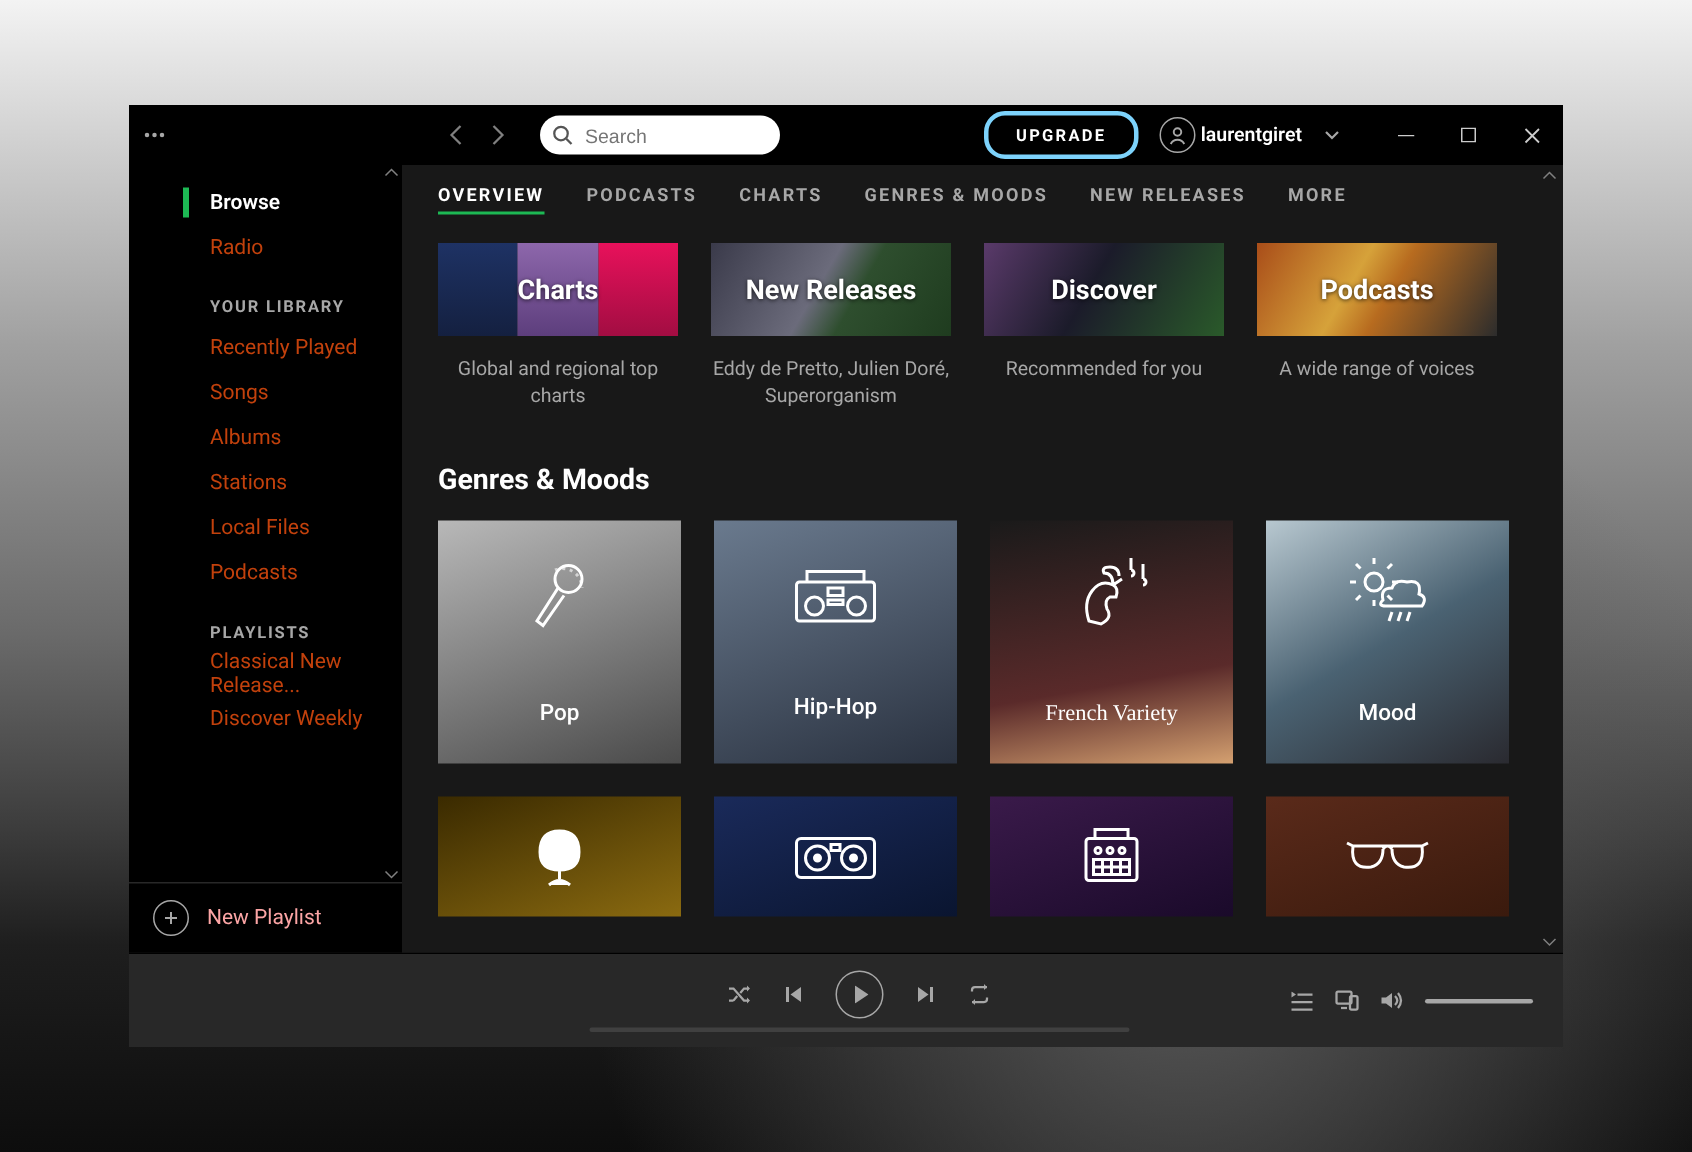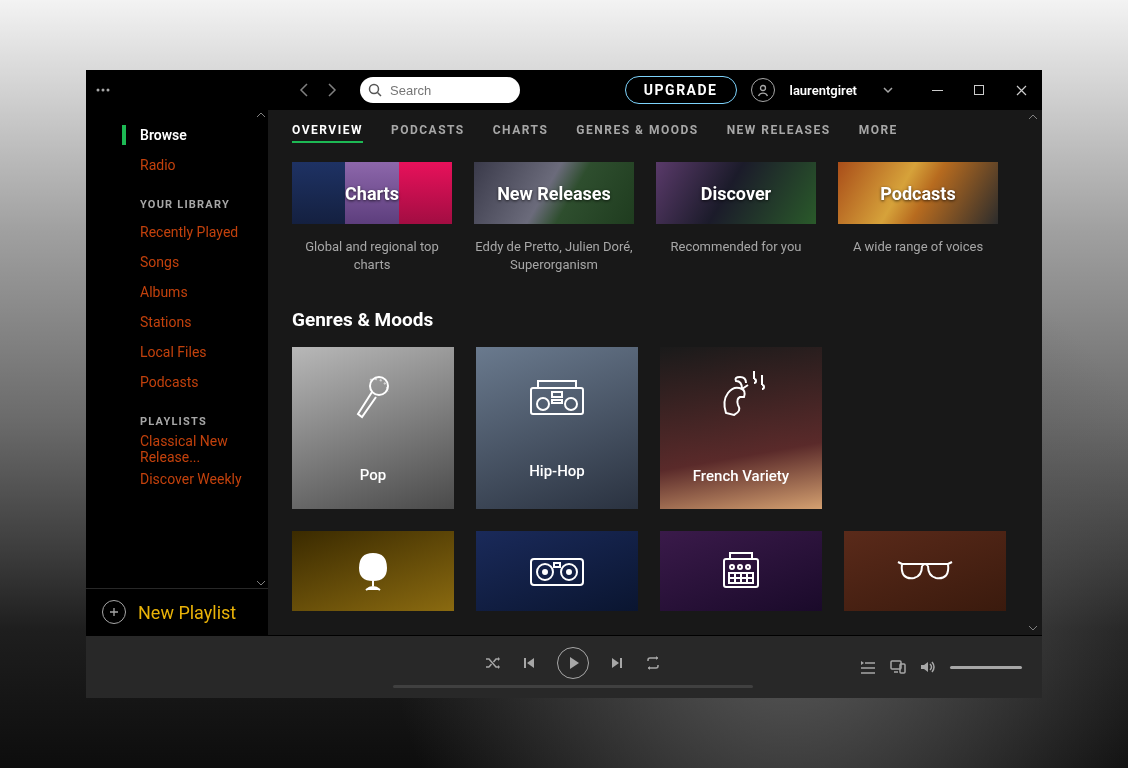--- a/index.html
+++ b/index.html
@@ -12,37 +12,37 @@
   }
   .app{position:absolute;left:86px;top:70px;width:956px;height:628px;background:#121212;display:flex;flex-direction:column;color:#fff;}
   .titlebar{height:40px;background:#000;display:flex;align-items:center;}
   .tb-menu{width:34px;display:flex;justify-content:center;color:#a7a7a7;cursor:pointer;}
   .tb-nav{margin-left:170px;display:flex;gap:0;}
   .nav-btn{width:28px;height:28px;display:flex;align-items:center;justify-content:center;color:#808080;border-radius:50%;}
   .search{margin-left:14px;width:160px;height:26px;background:#fff;border-radius:14px;display:flex;align-items:center;color:#111;}
   .search svg{margin-left:8px;flex-shrink:0;}
   .search input{border:0;outline:0;margin-left:6px;font-size:13px;background:transparent;color:#333;width:110px;}
   .tb-spacer{flex:1;}
-  .upgrade{height:26px;border:1px solid #7dd3fc;border-radius:14px;padding:0 18px;display:flex;align-items:center;font-size:14px;letter-spacing:1.5px;font-weight:700;color:#fff;}
-  .user{display:flex;align-items:center;gap:15px;margin-left:14px;}
+  .upgrade{height:26px;border:3px solid #7dd3fc;border-radius:14px;padding:0 18px;display:flex;align-items:center;font-size:11px;letter-spacing:1.5px;font-weight:700;color:#fff;}
+  .user{display:flex;align-items:center;gap:4px;margin-left:14px;}
   .avatar{width:22px;height:22px;border:1.5px solid #a7a7a7;border-radius:50%;display:flex;align-items:center;justify-content:center;}
   .user-name{font-size:13px;font-weight:600;}
   .user-caret{margin-left:10px;}
   .win-ctrls{display:flex;margin-left:22px;}
   .win-btn{width:42px;height:30px;display:flex;align-items:center;justify-content:center;color:#ccc;}
   .body{flex:1;display:flex;min-height:0;}
   .sidebar{width:182px;background:#000;display:flex;flex-direction:column;position:relative;}
   .sb-scroll{flex:1;overflow:hidden;position:relative;padding-left:36px;}
   .sb-item{height:30px;display:flex;align-items:center;padding-left:18px;font-size:14px;color:#c2410c;cursor:pointer;position:relative;}
   .sb-item.active{color:#fff;font-weight:600;}
   .sb-item.active::before{content:"";position:absolute;left:0;top:5px;bottom:5px;width:4px;background:#1db954;}
   .sb-header{padding:18px 0 6px 18px;font-size:11px;color:#a7a7a7;letter-spacing:1.2px;font-weight:700;}
   .sb-scroll-ind{position:absolute;right:2px;top:2px;color:#808080;font-size:12px;}
   .sb-scroll-ind.bottom{top:auto;bottom:2px;}
-  .new-playlist{height:46px;border-top:1px solid #282828;display:flex;align-items:center;padding-left:16px;gap:12px;color:#eab308;font-size:18px;}
+  .new-playlist{height:46px;border-top:1px solid #282828;display:flex;align-items:center;padding-left:16px;gap:12px;color:#fca5a5;font-size:14px;}
   .plus-circle{width:22px;height:22px;border:1px solid #a7a7a7;border-radius:50%;display:flex;align-items:center;justify-content:center;}
   .main{flex:1;background:#181818;display:flex;flex-direction:column;position:relative;min-width:0;}
   .tabs{height:46px;display:flex;align-items:center;gap:28px;padding-left:24px;padding-right:28px;}
   .tab{font-size:12px;letter-spacing:1.5px;font-weight:700;color:#a7a7a7;padding-bottom:4px;border-bottom:2px solid transparent;}
   .tab.active{color:#fff;border-bottom-color:#1db954;}
   .main-scroll-ind{position:absolute;right:4px;top:4px;color:#808080;font-size:12px;}
   .main-scroll-ind.bottom{top:auto;bottom:4px;}
   .content{flex:1;overflow:hidden;padding:0 24px 24px 24px;}
   .tile-row{display:flex;gap:22px;margin-top:6px;}
   .tile{width:160px;}
@@ -54,21 +54,21 @@
   .c1{background:linear-gradient(#1e3264,#142040);} .c2{background:linear-gradient(#8d67ab,#5d3e7d);} .c3{background:linear-gradient(#e8115b,#a20d42);}
   .cv-nr{background:linear-gradient(120deg,#3a3a4a 0%,#6b6b7b 45%,#2e4e2e 60%,#1f3c1f 100%);}
   .cv-disc{background:linear-gradient(120deg,#5a3a6a 0%,#1b1b2a 45%,#2a5a2a 100%);}
   .cv-pod{background:linear-gradient(120deg,#a94d19 0%,#d6a23a 40%,#b76b1f 55%,#2c2c2c 100%);}
   .section-title{font-size:19px;font-weight:700;margin:34px 0 16px 0;}
   .genre-row{display:flex;gap:22px;}
   .genre{width:162px;height:162px;background:#333;position:relative;display:flex;flex-direction:column;align-items:center;justify-content:center;gap:16px;overflow:hidden;}
   .genre-label{font-size:15px;font-weight:500;position:relative;z-index:2;margin-top:28px;}
   .cover-pop{background:linear-gradient(160deg,#b8b8b8 0%,#4a4a4a 100%);}
   .cover-hiphop{background:linear-gradient(160deg,#6a7a8e 0%,#2a3240 100%);}
-  .cover-french{background:linear-gradient(170deg,#1a1a1a 0%,#5a2a2a 65%,#d4a070 100%);}
+  .cover-french{background:linear-gradient(170deg,#1a1a1a 0%,#5a2a2a 65%,#d4a070 100%);font-family:Liberation Serif, serif;}
   .cover-mood{background:linear-gradient(150deg,#b8c8d0 0%,#4a6272 50%,#2a2a30 100%);}
   .genre-row.r2{margin-top:22px;}
   .genre.partial{height:80px;align-items:center;justify-content:center;}
   .gp1{background:linear-gradient(160deg,#3a2a00 0%,#8a6a10 100%);}
   .gp2{background:linear-gradient(160deg,#1a2a5a 0%,#0a1530 100%);}
   .gp3{background:linear-gradient(160deg,#3a1a4a 0%,#1a0a2a 100%);}
   .gp4{background:linear-gradient(160deg,#5a2a1a 0%,#3a1a0d 100%);}
   .player{height:62px;background:#282828;display:flex;align-items:center;border-top:1px solid #000;}
   .player-center{flex:1;display:flex;flex-direction:column;align-items:center;justify-content:center;gap:6px;}
   .pc-row{display:flex;align-items:center;gap:22px;}
@@ -285,20 +285,31 @@
           <div class="genre cover-french">
             <span>
               <svg width="58" height="52" viewBox="0 0 58 52" stroke="#fff" stroke-width="2" fill="none">
                   <path d="M14 42 Q10 30 16 22 Q22 14 30 18 Q34 20 32 26 L28 26 Q24 28 26 34 Q30 40 22 44 Z"></path>
                   <path d="M30 18 L36 14 M30 18 Q30 10 24 10 Q22 6 28 6 Q34 6 34 12"></path>
                   <path d="M42 8 V0 M42 8 A2 2 0 1 1 42 12 M50 14 V4 M50 14 A2 2 0 1 1 50 18"></path>
                 </svg>
             </span>
             <span class="genre-label">French Variety</span>
           </div>
+          <div class="genre cover-mood">
+            <span>
+              <svg width="54" height="50" viewBox="0 0 54 50" stroke="#fff" stroke-width="2" fill="none">
+                  <circle cx="18" cy="16" r="6"></circle>
+                  <path d="M18 4 V0 M18 32 V28 M6 16 H2 M34 16 H30 M9 7 L6 4 M27 25 L30 28 M9 25 L6 28 M27 7 L30 4"></path>
+                  <path d="M24 28 Q22 20 30 20 Q32 14 40 16 Q50 14 48 24 Q54 26 50 32 H26 Q20 32 24 28 Z"></path>
+                  <path d="M30 36 L28 42 M36 36 L34 42 M42 36 L40 42"></path>
+                </svg>
+            </span>
+            <span class="genre-label">Mood</span>
+          </div>
         </div>
 
         <div class="genre-row r2">
           <div class="genre partial gp1">
             <span>
                 <svg width="42" height="42" viewBox="0 0 42 42" stroke="#fff" stroke-width="2" fill="#fff">
                   <path d="M21 4 Q8 4 8 18 Q8 30 21 30 Q34 30 34 18 Q34 4 21 4 Z M21 30 V36 M14 40 Q21 34 28 40" fill="#fff"></path>
                 </svg>
               </span>
           </div>

